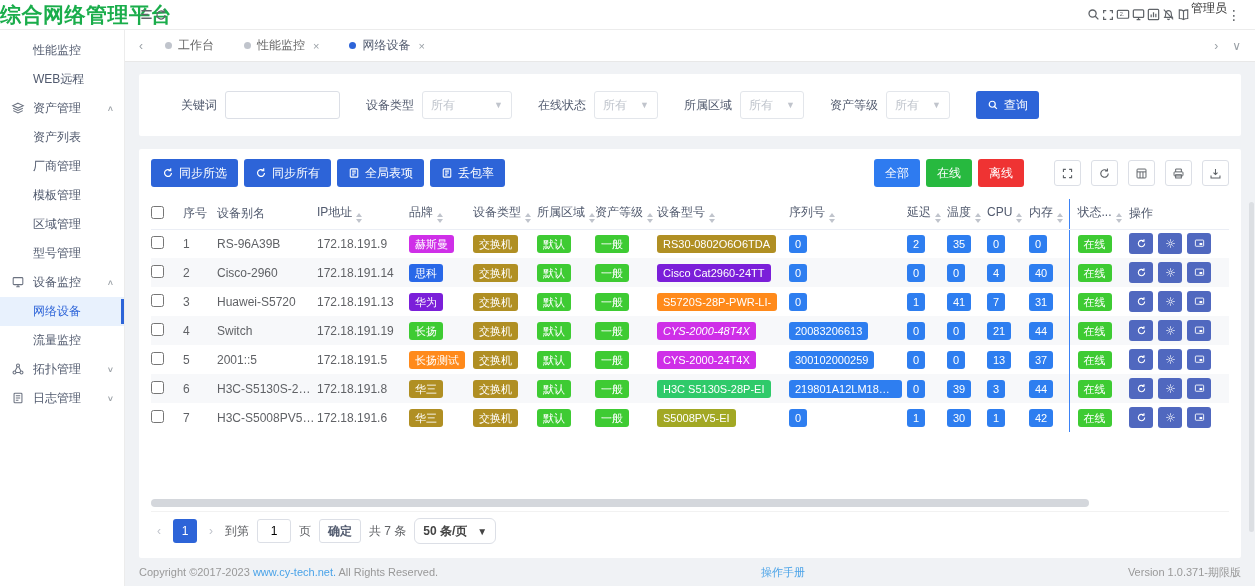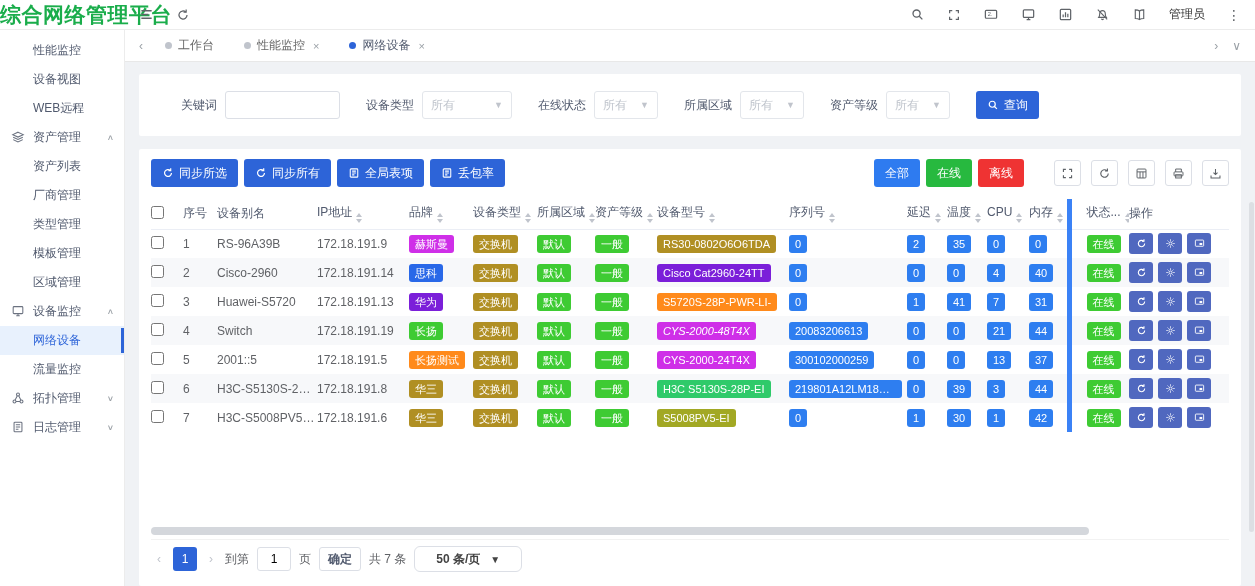--- a/index.html
+++ b/index.html
@@ -1,20 +1,20 @@
 <!DOCTYPE html>
 <html><head>
 <meta charset="utf-8">
 <style>
   *{margin:0;padding:0;box-sizing:border-box}
   html,body{width:1255px;height:586px;overflow:hidden;font-family:"Liberation Sans","DejaVu Sans",sans-serif;background:#fff;font-size:12px;color:#606266}
   svg{display:block}
   .topbar{height:30px;display:flex;align-items:center;border-bottom:1px solid #ececec;background:#fff}
   .brand{width:125px;flex:0 0 125px;font-size:21px;font-weight:bold;color:#1aad4b;text-align:center;letter-spacing:.5px;white-space:nowrap}
-  .topbar-main{flex:1;display:flex;align-items:center;height:100%;padding:0 14px;gap:22px}
+  .topbar-main{flex:1;display:flex;height:100%;padding:0 14px;}
   .tb-icon{color:#5f6368;display:flex;align-items:center;cursor:pointer}
   .tb-spacer{flex:1}
   .tb-user{font-size:12px;color:#333}
   .more-glyph{font-size:14px;color:#5f6368;line-height:1}
   .layout{display:flex;height:556px}
   .sidebar{width:125px;flex:0 0 125px;border-right:1px solid #ececec;background:#fff;padding-top:6px;overflow:hidden}
   .side-item{height:29px;display:flex;align-items:center;padding-left:33px;color:#515a6e;cursor:pointer;position:relative;font-size:12px}
   .side-item .grp-icon{position:absolute;left:11px;top:7px;color:#6b7280}
   .side-item .arrow{position:absolute;right:10px;color:#9aa0a6;font-size:10px;transform:scaleY(.8)}
   .side-item.group{padding-left:33px}
@@ -49,30 +49,30 @@
   td{height:29px;white-space:nowrap;overflow:hidden;color:#606266}
   tbody tr:nth-child(even){background:#f7f8fa}
   .sort{display:inline-flex;flex-direction:column;margin-left:4px;vertical-align:-1px}
   .sort i{width:0;height:0;border-left:3.5px solid transparent;border-right:3.5px solid transparent;display:block}
   .sort .up{border-bottom:4px solid #c0c4cc;margin-bottom:2px}
   .sort .dn{border-top:4px solid #c0c4cc}
   .badge{display:inline-block;max-width:96%;padding:2px 6px;border-radius:3px;color:#fff;font-size:11px;line-height:14px;overflow:hidden;text-overflow:ellipsis;vertical-align:middle}
   .nbadge{background:#2e7ef0;min-width:16px;text-align:center}
   .gbadge{background:#3ecb33}
   .goldbadge{background:#b08f23}
-  .c-status{border-left:5px solid #3b82f6;box-shadow:-8px 0 8px -8px rgba(0,0,0,.18);padding-left:15px}
+  .c-status{border-left:1px solid #3b82f6;box-shadow:-8px 0 8px -8px rgba(0,0,0,.18);padding-left:8px}
   .ops-btn{width:24px;height:21px;border:none;border-radius:3px;background:#5068bf;display:inline-flex;align-items:center;justify-content:center;margin-right:5px;cursor:pointer;vertical-align:middle}
   input[type=checkbox]{width:13px;height:13px;accent-color:#2d64d8;cursor:pointer}
   .hscroll{height:8px;background:#d4d7dc;border-radius:4px;width:87%;margin:6px 0 4px}
   .pager{display:flex;align-items:center;gap:8px;padding:6px 2px 8px;border-top:1px solid #f2f2f2;font-size:12px;color:#606266}
   .pg-arrow{color:#c0c4cc;padding:0 4px;cursor:pointer}
   .pg-num{width:24px;height:24px;background:#2d64d8;color:#fff;border-radius:3px;display:flex;align-items:center;justify-content:center;cursor:pointer}
   .pg-input{width:34px;height:24px;border:1px solid #dcdfe6;border-radius:3px;text-align:center;font-size:12px;outline:none}
   .pg-confirm{height:24px;padding:0 8px;background:#fff;border:1px solid #dcdfe6;border-radius:3px;font-weight:bold;color:#515a6e;cursor:pointer;font-family:inherit;font-size:12px}
-  .pg-size{height:26px;border:1px solid #dcdfe6;border-radius:6px;display:flex;align-items:center;gap:10px;padding:0 21px;font-weight:bold;color:#444;cursor:pointer}
+  .pg-size{height:26px;border:1px solid #dcdfe6;border-radius:6px;display:flex;align-items:center;gap:10px;padding:0 8px;font-weight:bold;color:#444;cursor:pointer}
   .pg-size .caret{font-size:10px}
   .page-footer{height:28px;display:flex;align-items:center;font-size:11px;color:#999;padding:0 14px;justify-content:space-between}
   .page-footer a{color:#4aa3e8;text-decoration:none;cursor:pointer}
   .vscroll{position:absolute;right:1px;top:140px;width:5px;height:330px;background:#dcdfe3;border-radius:3px}
   .ellipsis{overflow:hidden;text-overflow:ellipsis}
 </style>
 </head>
 <body>
 
 <header class="topbar">
@@ -135,23 +135,20 @@
     <span class="tb-user">管理员</span>
     <span class="tb-icon more-glyph">⋮</span>
   </div>
 </header>
 
 <div class="layout">
 
   <aside class="sidebar">
     <div class="side-item">
         <span>性能监控</span>
-      </div>
-    <div class="side-item">
-        <span>设备视图</span>
       </div>
     <div class="side-item">
         <span>WEB远程</span>
       </div>
 
     <div class="side-item group">
       <span class="grp-icon">
           <svg width="14" height="14" viewBox="0 0 16 16" fill="none" stroke="#6b7280" stroke-width="1.2">
             <path d="M8 2.5 14 5.3 8 8.1 2 5.3z"></path>
             <path d="M2.5 8.3 8 10.9l5.5-2.6"></path>
@@ -161,27 +158,27 @@
       <span>资产管理</span>
       <span class="arrow">∧</span>
     </div>
     <div class="side-item">
         <span>资产列表</span>
       </div>
     <div class="side-item">
         <span>厂商管理</span>
       </div>
     <div class="side-item">
-        <span>类型管理</span>
-      </div>
-    <div class="side-item">
         <span>模板管理</span>
       </div>
     <div class="side-item">
         <span>区域管理</span>
+      </div>
+    <div class="side-item">
+        <span>型号管理</span>
       </div>
 
     <div class="side-item group">
       <span class="grp-icon">
           <svg width="14" height="14" viewBox="0 0 16 16" fill="none" stroke="#6b7280" stroke-width="1.2">
             <rect x="2.5" y="3" width="11" height="8" rx="1"></rect>
             <path d="M6 13.5h4M8 11v2.5"></path>
           </svg>
         </span>
       <span>设备监控</span>
@@ -681,14 +678,23 @@
             <div class="pg-size">
               <span>50 条/页</span>
               <span class="caret">▼</span>
             </div>
           </div>
         </div>
       </section>
       <div class="vscroll"></div>
     </div>
 
+    <footer class="page-footer">
+      <div>
+        <span>Copyright ©2017-2023</span>
+        <a>www.cy-tech.net.</a>
+        <span>All Rights Reserved.</span>
+      </div>
+      <a>操作手册</a>
+      <span>Version 1.0.371-期限版</span>
+    </footer>
   </main>
 </div>
 
 </body></html>

